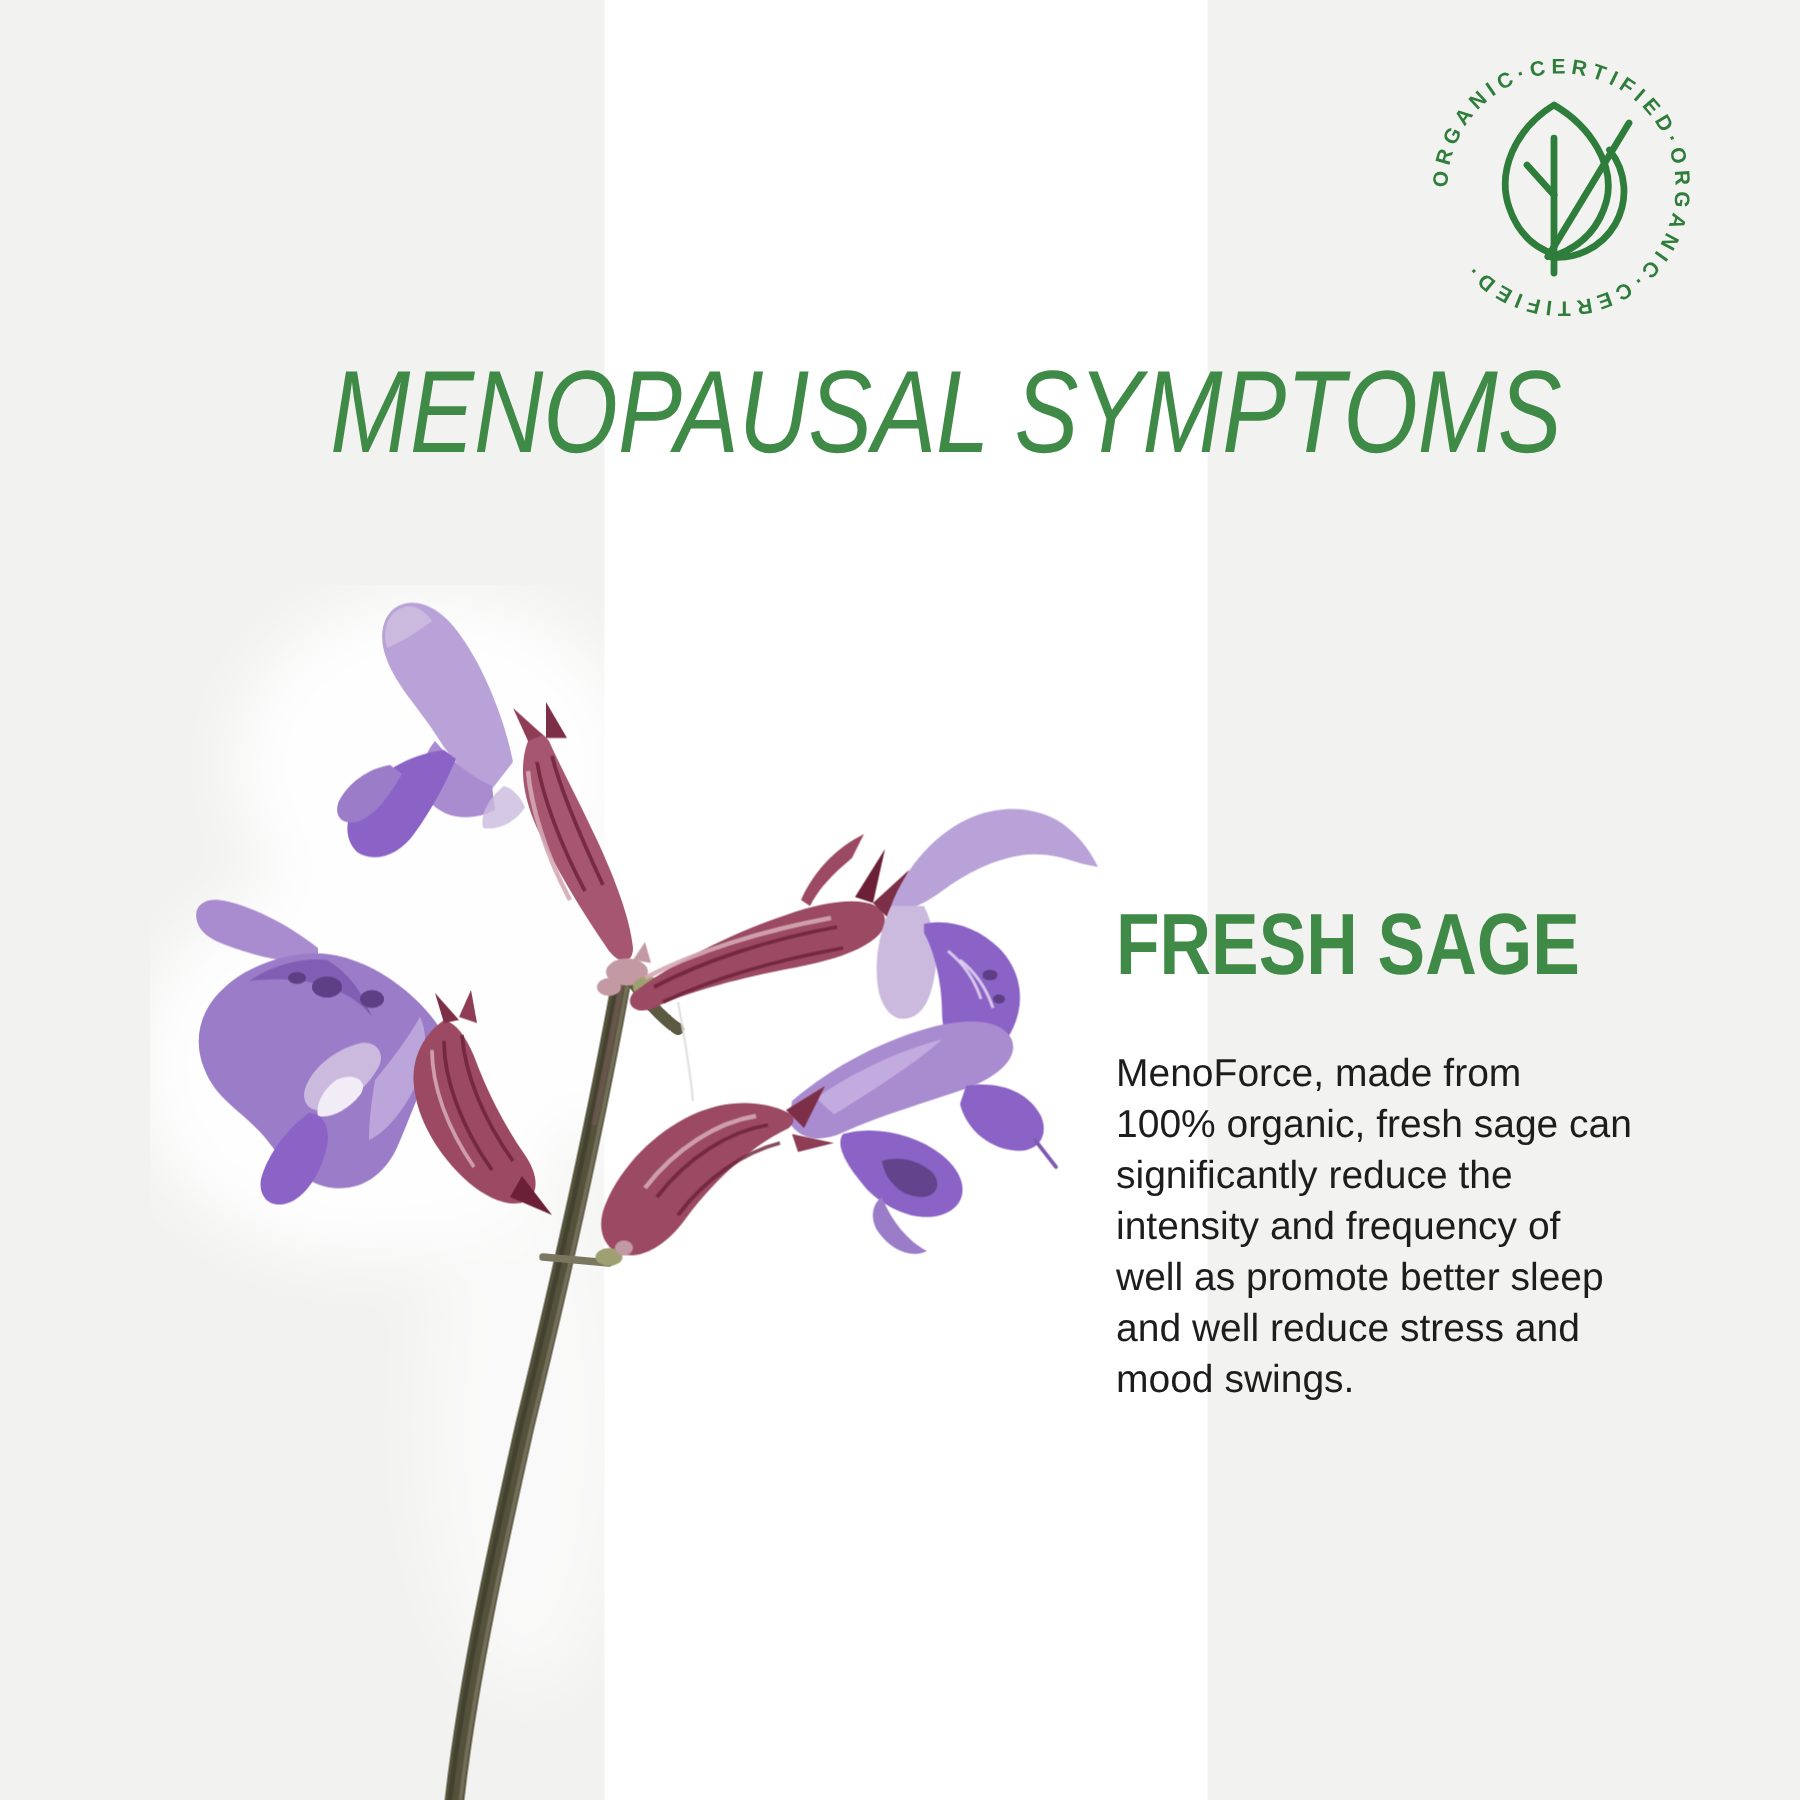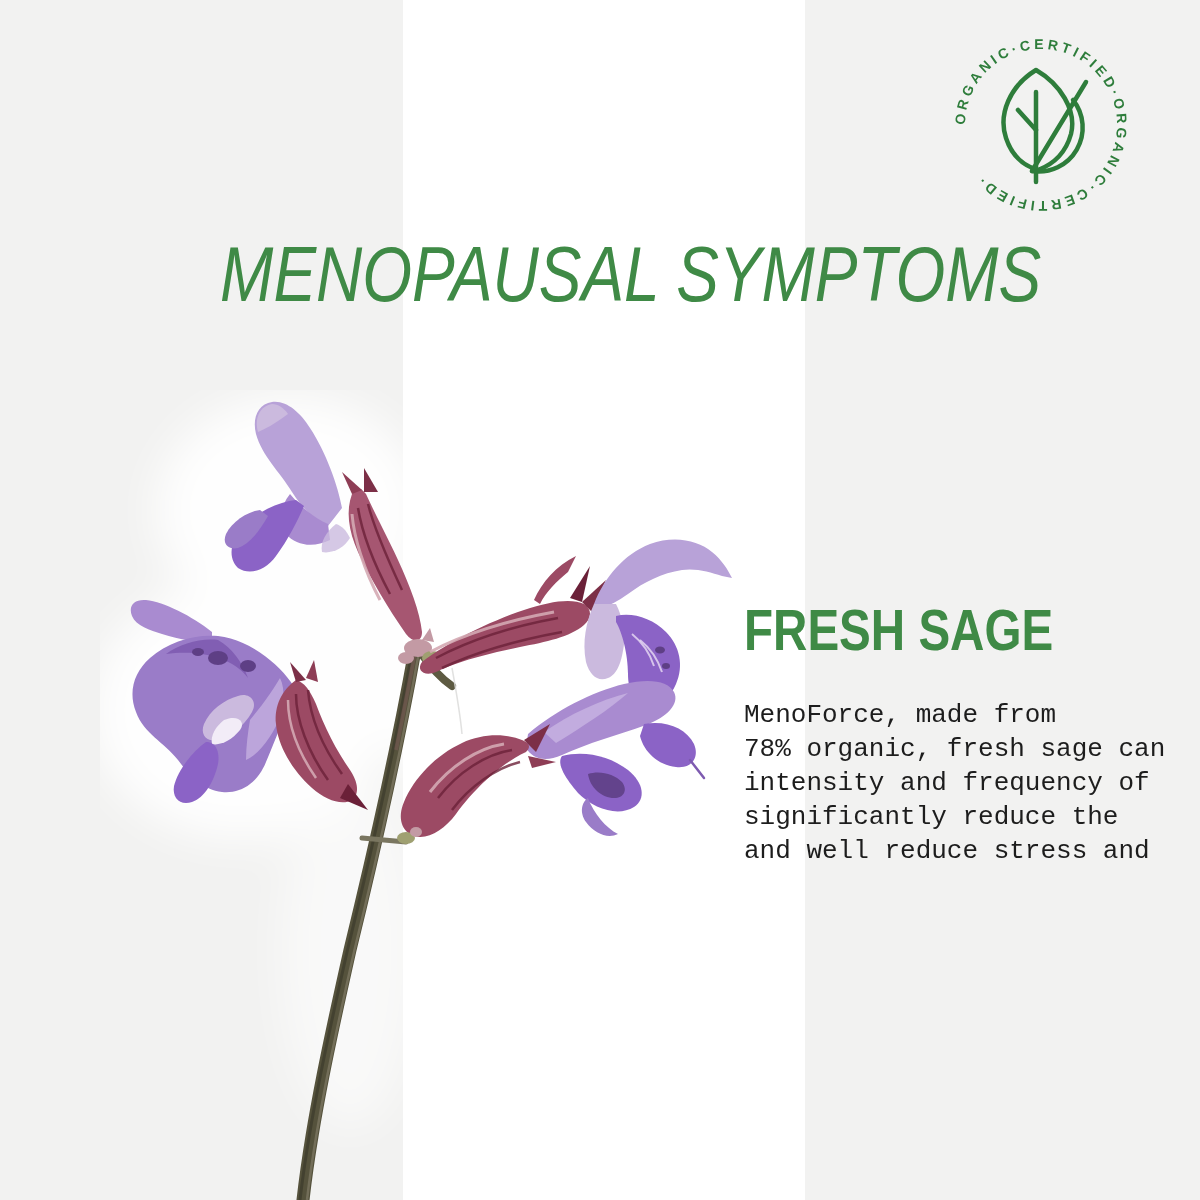--- a/index.html
+++ b/index.html
@@ -36,21 +36,21 @@
     position:absolute;left:744px;top:601px;
     color:var(--brand-green,#3f8a46);
     font-weight:bold;font-size:58px;line-height:58px;white-space:nowrap;
     transform:scaleX(0.82);transform-origin:left center;
   }
   .body-copy{
     position:absolute;left:744px;top:698px;
     color:var(--body-text,#1d1d1d);
     font-size:26px;line-height:34px;
   }
-  .body-line{white-space:nowrap;font-family:Liberation Mono, monospace;}
+  .body-line{white-space:nowrap;}
   
   .flower{position:absolute;left:100px;top:390px;width:660px;height:810px;}
 </style>
 </head>
 <body>
 
 <div class="canvas">
 
   <div class="band"></div>
 
@@ -180,19 +180,21 @@
       <path d="M404,354 C378,358 350,376 330,402" stroke="var(--calyx-pale,#d4a9b2)" stroke-width="3" fill="none" opacity="0.9"></path>
       <ellipse cx="306" cy="448" rx="9" ry="6" fill="var(--bract-green,#9fa071)"></ellipse>
       <ellipse cx="316" cy="442" rx="6" ry="5" fill="var(--bract-pink,#c39aa4)"></ellipse>
     </g>
   </svg>
 
   <div class="sec-title">FRESH SAGE</div>
 
   <div class="body-copy">
     <div class="body-line">MenoForce, made from</div>
-    <div class="body-line">78% organic, fresh sage can</div>
+    <div class="body-line">100% organic, fresh sage can</div>
+    <div class="body-line">significantly reduce the</div>
     <div class="body-line">intensity and frequency of</div>
-    <div class="body-line">significantly reduce the</div>
+    <div class="body-line">well as promote better sleep</div>
     <div class="body-line">and well reduce stress and</div>
+    <div class="body-line">mood swings.</div>
   </div>
 
 </div>
 
 </body></html>

